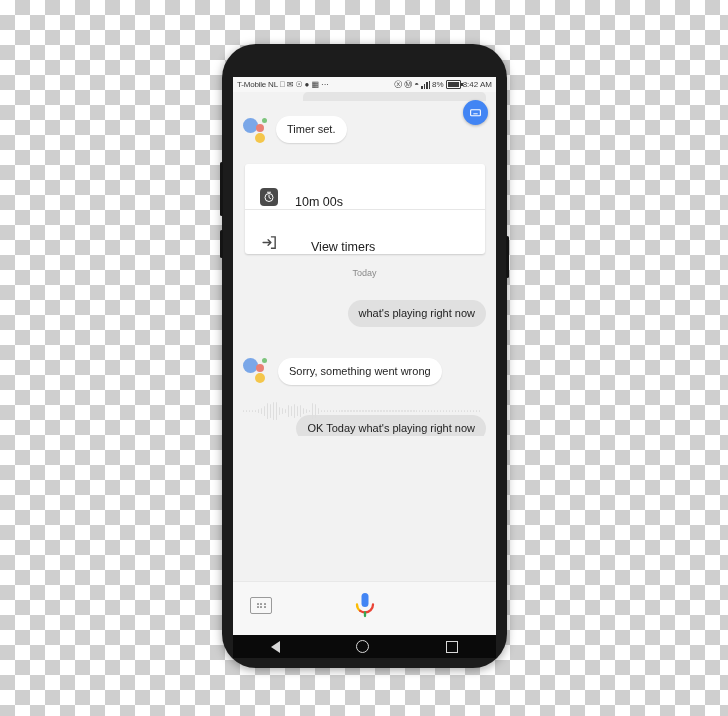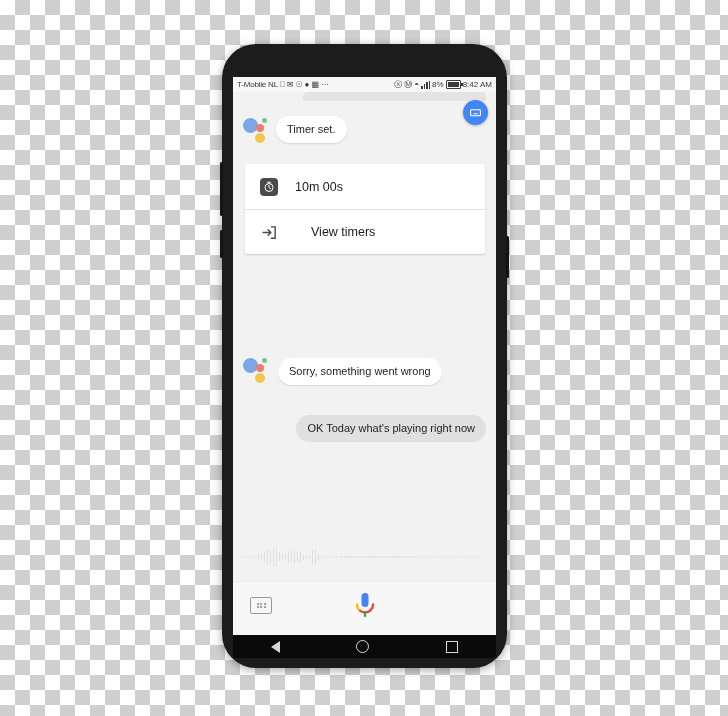--- a/index.html
+++ b/index.html
@@ -56,21 +56,21 @@
   .batt::before{content:"";position:absolute;right:-3px;top:2px;width:2px;height:3px;background:#3a3a3a;}
   .sigbars{display:inline-flex;align-items:flex-end;gap:1px;height:8px;}
   .sigbars i{display:block;width:1.5px;background:#3a3a3a;}
   .sigbars i:nth-child(1){height:3px;}
   .sigbars i:nth-child(2){height:5px;}
   .sigbars i:nth-child(3){height:6.5px;}
   .sigbars i:nth-child(4){height:8px;}
 
   
   .convo{
-    position:absolute;left:0;top:15px;width:263px;height:490px;
+    position:absolute;left:0;top:15px;width:263px;height:344px;
     background:#f2f2f2;overflow:hidden;
   }
   .ghost-card{
     position:absolute;left:70px;top:0;width:183px;height:9px;
     background:#e4e4e4;border-radius:5px 5px 0 0;
   }
   .kbd-fab{
     position:absolute;right:8px;top:8px;width:25px;height:25px;border-radius:50%;
     background:#4285f4;display:flex;align-items:center;justify-content:center;
     box-shadow:0 1px 3px rgba(0,0,0,.25);
@@ -90,21 +90,21 @@
   }
   .bubble.assistant{background:#ffffff;box-shadow:0 1px 1.5px rgba(0,0,0,.12);}
   .bubble.user{background:#e0e0e0;}
 
   
   .timer-card{
     position:absolute;left:12px;top:72px;width:240px;
     background:#ffffff;border-radius:3px;box-shadow:0 1px 2px rgba(0,0,0,.16);
     overflow:hidden;
   }
-  .tc-row{display:flex;align-items:center;height:45px;padding:0 12px;box-sizing:border-box;}
+  .tc-row{display:flex;align-items:flex-end;height:45px;padding:0 12px;box-sizing:border-box;}
   .tc-row + .tc-row{border-top:1px solid #e6e6e6;gap:16px;}
   .tc-icon{width:24px;height:24px;margin-right:14px;flex:none;display:flex;align-items:center;justify-content:center;}
   .clock-ico{width:18px;height:18px;background:#4a4a4a;border-radius:4px;display:flex;align-items:center;justify-content:center;}
   .tc-text{font-size:12.5px;color:#202020;}
 
   .today-sep{
     position:absolute;left:0;top:176px;width:263px;text-align:center;
     font-size:9px;color:#8a8a8a;
   }
 
@@ -219,21 +219,23 @@
           <span class="tc-icon">
             <svg width="17" height="17" viewBox="0 0 24 24">
               <path d="M14 4h6v16h-6" fill="none" stroke="#4a4a4a" stroke-width="2"></path>
               <path d="M3 12h11M10 8l4 4-4 4" fill="none" stroke="#4a4a4a" stroke-width="2" stroke-linecap="round" stroke-linejoin="round"></path>
             </svg>
           </span>
           <span class="tc-text">View timers</span>
         </div>
       </div>
 
-
+      <div class="today-sep">Today</div>
+
+      <div class="bubble user" style="right:10px;top:208px;">what's playing right now</div>
 
       <div class="assistant-dots" style="left:10px;top:263px;">
         <div class="d d-blue"></div>
         <div class="d d-green"></div>
         <div class="d d-red"></div>
         <div class="d d-yellow"></div>
       </div>
       <div class="bubble assistant" style="left:45px;top:266px;text-align:center;">Sorry, something went wrong</div>
 
       <div class="bubble user" style="right:10px;top:323px;">OK Today what's playing right now</div>

